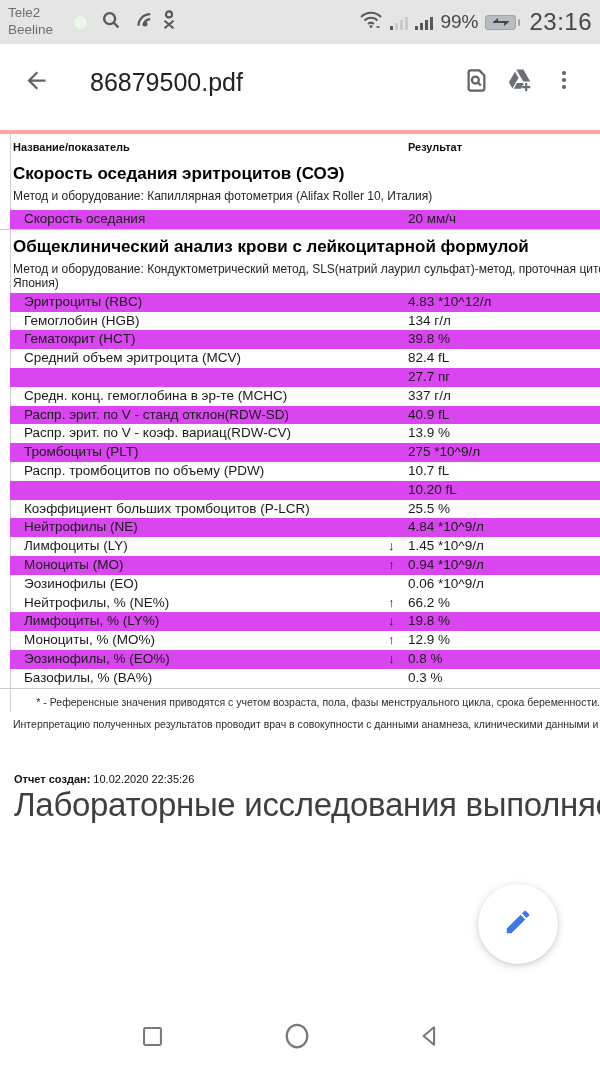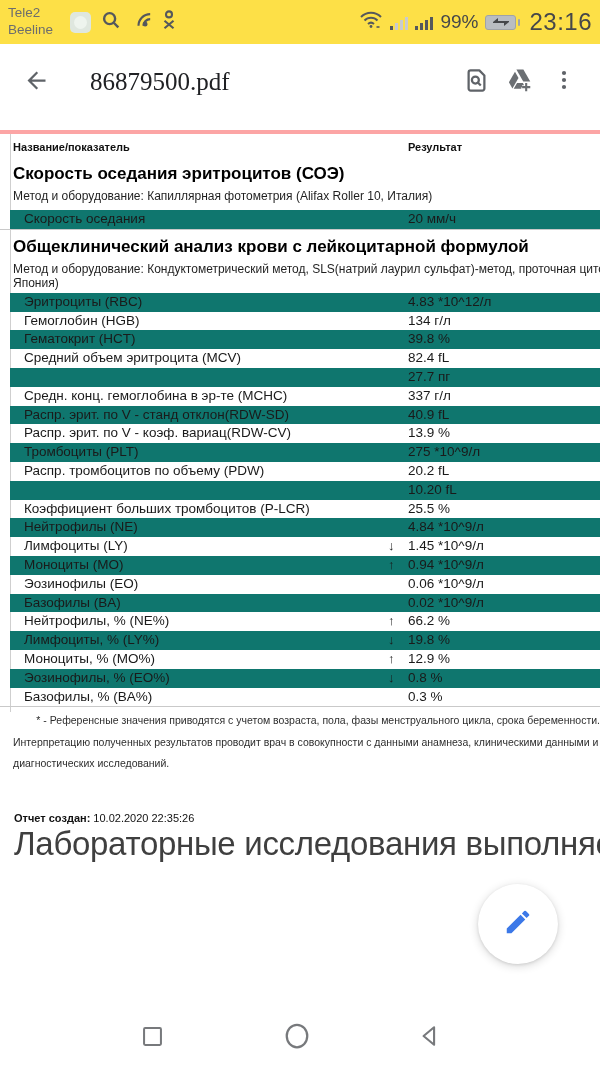--- a/index.html
+++ b/index.html
@@ -9,58 +9,58 @@
     font-family: "Liberation Sans", sans-serif;
     background: #ffffff;
     overflow: hidden;
     color: #1a1a1a;
   }
 
   
   .status-bar {
     position: absolute; top:0; left:0; right:0; height:44px;
     display:flex; align-items:center; padding:0 8px;
-    background:#fde047;
+    background:#e5e5e5;
   }
   .carrier { font-size:13.5px; color:#6d6d6d; line-height:1.25; margin-right:8px; }
   .sb-left { display:flex; align-items:center; gap:9px; }
   .app-chip { width:21px; height:21px; border-radius:5px; background:#dfe7df; position:relative; }
   .app-chip::after{ content:""; position:absolute; inset:4px; border-radius:50%; background:#eef4ee;}
   .sb-right { margin-left:auto; display:flex; align-items:center; gap:7px; }
   .sb-text { font-size:19px; color:#45474a; }
   .time-text { font-size:24px; color:#45474a; letter-spacing:0.5px;}
   .bars { display:flex; align-items:flex-end; gap:2px; height:15px; }
   .bars i { display:block; width:3px; background:#55585c; }
   .bars i.dim { background:#c9cbce; }
   .battery { position:relative; width:31px; height:15px; border-radius:3px; background:#b9bdc2; border:1px solid #9fa3a8; display:flex; align-items:center; justify-content:center;}
   .battery-nub { width:2.5px; height:7px; background:#9fa3a8; border-radius:1px; margin-left:1.5px; margin-right:2px;}
 
   
   .app-bar {
     position:absolute; top:44px; left:0; right:0; height:76px;
-    display:flex; align-items:center; background:#ffffff; padding:0 14px;font-family:Liberation Serif, serif;
+    display:flex; align-items:center; background:#ffffff; padding:0 14px;
   }
   .app-bar .title { font-size:25px; color:#202124; margin-left:32px; white-space:nowrap; }
   .app-bar .spacer { flex:1; }
   .icon-btn { width:44px; height:44px; display:flex; align-items:center; justify-content:center; }
 
   
   .doc { position:absolute; top:130px; left:0; right:0; border-top:4px solid #fca5a5; }
   .table-left-border { position:absolute; left:10px; top:130px; width:1px; height:582px; background:#cfcfcf; }
   .col-headers { position:relative; height:23px; padding-top:7px; }
   .col-headers span { position:absolute; font-size:11px; font-weight:bold; color:#111; }
   .col-name { left:13px; }
   .col-result { left:408px; }
 
   .section-title { font-size:17px; font-weight:bold; color:#000; margin:7px 0 5px 13px; }
   .method { font-size:12px; color:#1f1f1f; margin-left:13px; line-height:14px; white-space:nowrap; overflow:hidden; }
   .rows { margin-top:7px; border-bottom:1px solid #c9c9c9; }
   .section:last-of-type .rows { margin-top:3px; }
   .row { position:relative; height:18.8px; line-height:18.8px; font-size:13.5px; color:#1a1a1a; }
-  .row.shaded { background:#0f766e; margin-left:10px; }
+  .row.shaded { background:#d946ef; margin-left:10px; }
   .row.shaded .cell-name { left:14px; }
   .row.shaded .cell-arrow { left:378px; }
   .row.shaded .cell-value { left:398px; }
   .cell-name { position:absolute; left:24px; white-space:nowrap; }
   .cell-arrow { position:absolute; left:388px; width:16px; font-size:13px; }
   .cell-value { position:absolute; left:408px; white-space:nowrap; }
 
   .fn { font-size:10.5px; color:#2e2e2e; margin-left:13px; white-space:nowrap; overflow:hidden; }
   .fn1 { margin-top:7px;text-align:right; }
   .fn2 { margin-top:10px; }
@@ -255,21 +255,21 @@
             <span class="cell-value">13.9 %</span>
           </div>
           <div class="row shaded">
             <span class="cell-name">Тромбоциты (PLT)</span>
             <span class="cell-arrow"></span>
             <span class="cell-value">275 *10^9/л</span>
           </div>
           <div class="row">
             <span class="cell-name">Распр. тромбоцитов по объему (PDW)</span>
             <span class="cell-arrow"></span>
-            <span class="cell-value">20.2 fL</span>
+            <span class="cell-value">10.7 fL</span>
           </div>
           <div class="row shaded">
             <span class="cell-arrow"></span>
             <span class="cell-value">10.20 fL</span>
           </div>
           <div class="row">
             <span class="cell-name">Коэффициент больших тромбоцитов (P-LCR)</span>
             <span class="cell-arrow"></span>
             <span class="cell-value">25.5 %</span>
           </div>
@@ -286,25 +286,20 @@
           <div class="row shaded">
             <span class="cell-name">Моноциты (MO)</span>
             <span class="cell-arrow">↑</span>
             <span class="cell-value">0.94 *10^9/л</span>
           </div>
           <div class="row">
             <span class="cell-name">Эозинофилы (EO)</span>
             <span class="cell-arrow"></span>
             <span class="cell-value">0.06 *10^9/л</span>
           </div>
-          <div class="row shaded">
-            <span class="cell-name">Базофилы (BA)</span>
-            <span class="cell-arrow"></span>
-            <span class="cell-value">0.02 *10^9/л</span>
-          </div>
           <div class="row">
             <span class="cell-name">Нейтрофилы, % (NE%)</span>
             <span class="cell-arrow">↑</span>
             <span class="cell-value">66.2 %</span>
           </div>
           <div class="row shaded">
             <span class="cell-name">Лимфоциты, % (LY%)</span>
             <span class="cell-arrow">↓</span>
             <span class="cell-value">19.8 %</span>
           </div>
@@ -323,21 +318,20 @@
             <span class="cell-arrow"></span>
             <span class="cell-value">0.3 %</span>
           </div>
         </div>
       </div>
     </div>
 
   <div id="footnotes">
       <div class="fn fn1">* - Референсные значения приводятся с учетом возраста, пола, фазы менструального цикла, срока беременности.</div>
       <div class="fn fn2">Интерпретацию полученных результатов проводит врач в совокупности с данными анамнеза, клиническими данными и результатами друг</div>
-      <div class="fn fn3">диагностических исследований.</div>
     </div>
 
   <div class="report-line">
     <b>Отчет создан:</b><span> 10.02.2020 22:35:26</span>
   </div>
   <div class="big-text">Лабораторные исследования выполняе</div>
 </div>
 
 <div class="fab">
   <span>

